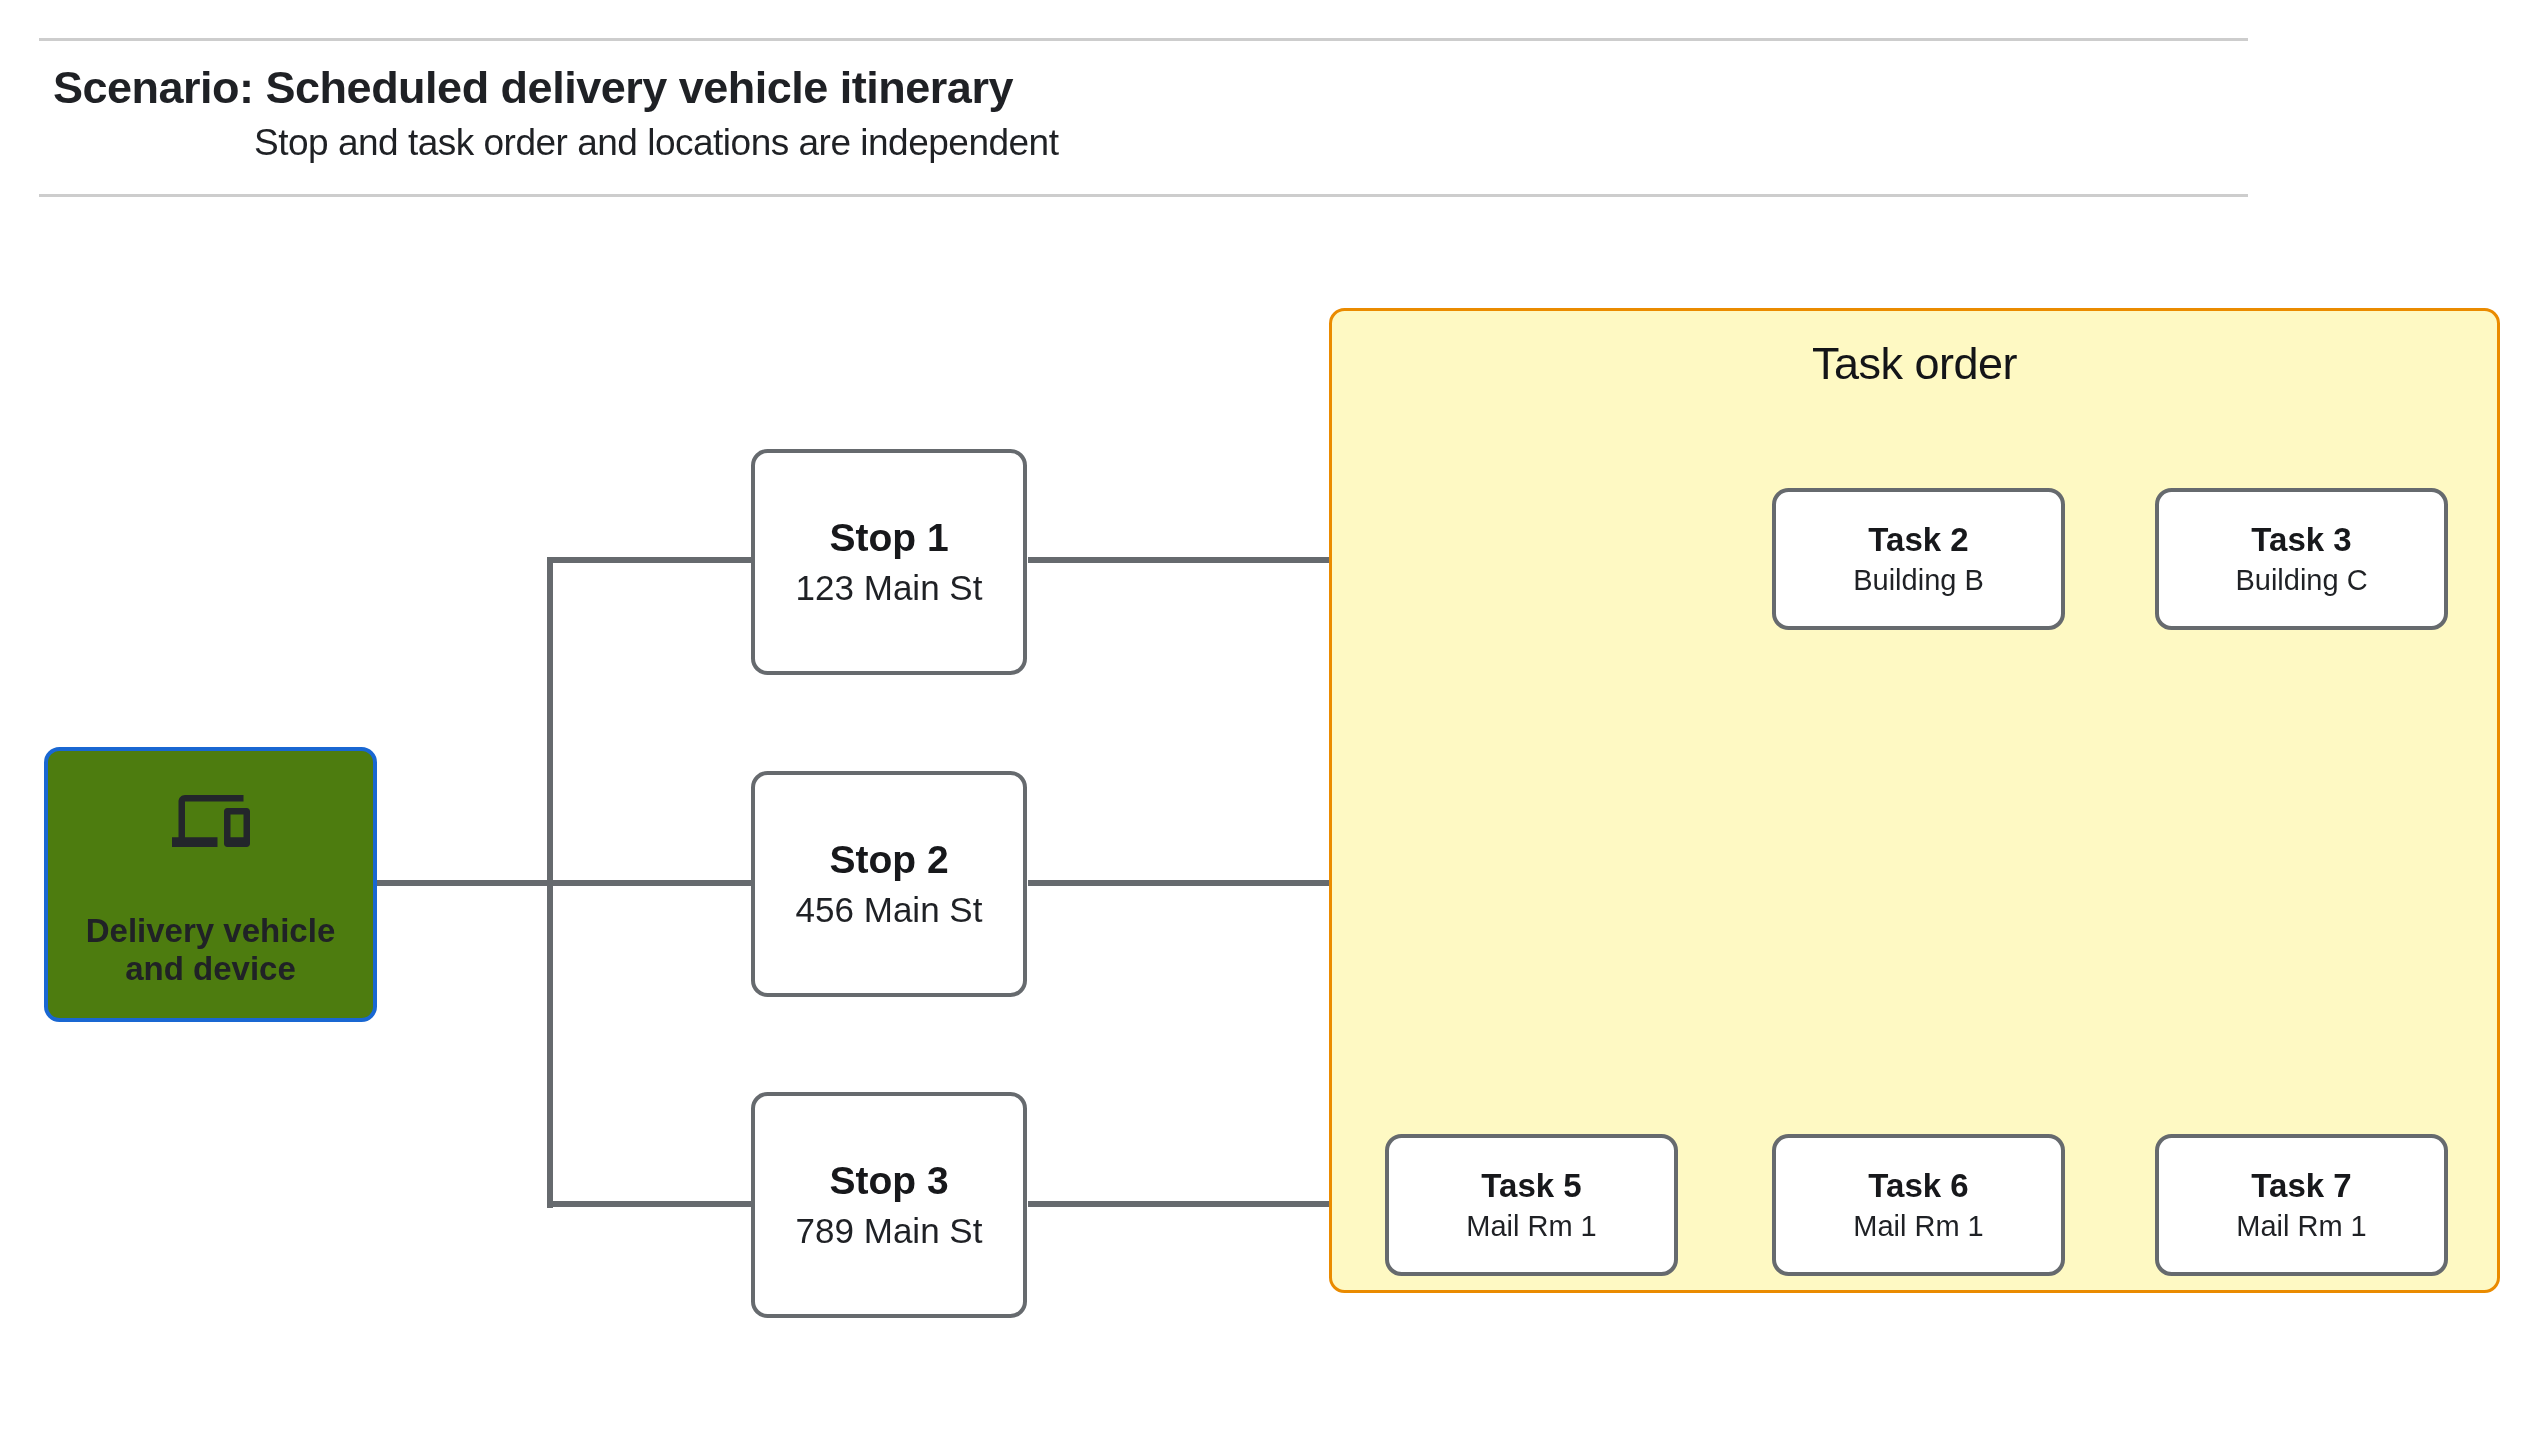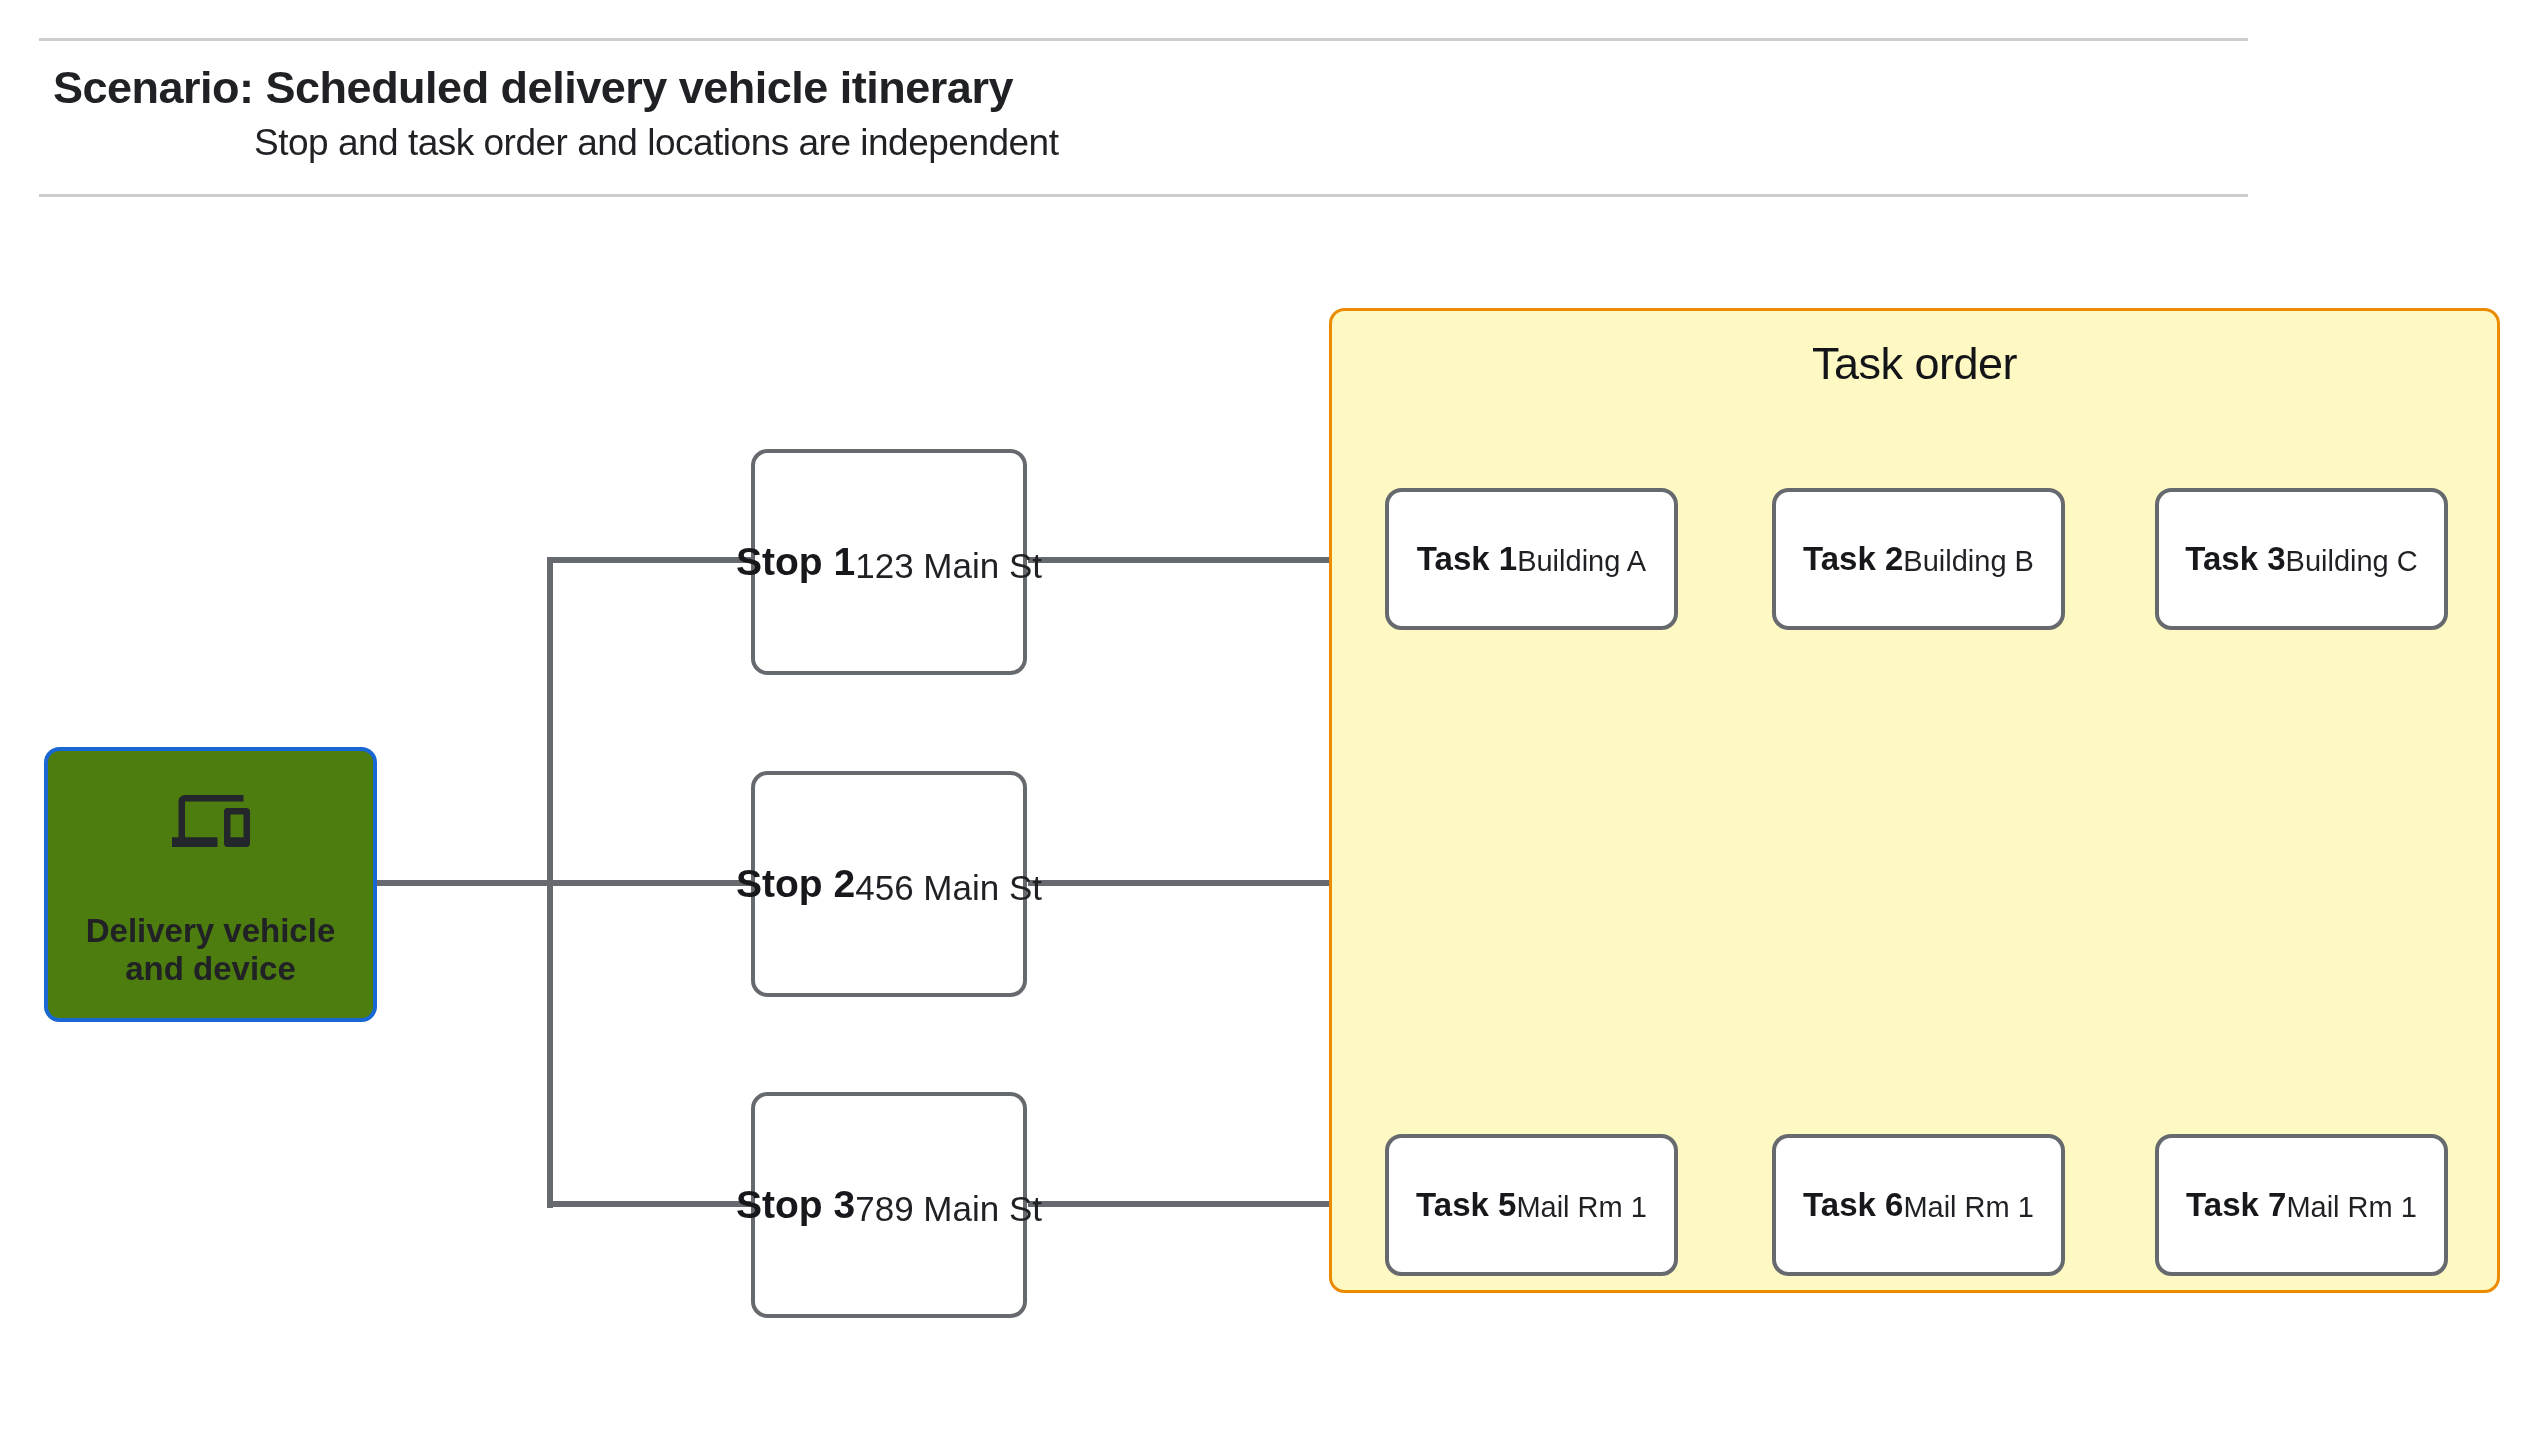--- a/index.html
+++ b/index.html
@@ -49,21 +49,21 @@
     background:#4d7c0f;border:4.8px solid #1967d2;border-radius:15.5px;
     box-sizing:border-box;display:flex;flex-direction:column;
     align-items:center;justify-content:center;gap:52px;
   }
   .vehicle-label{font-size:33px;font-weight:bold;line-height:1.15;text-align:center;color:#202226;}
   .vehicle-label div{white-space:nowrap;}
 
   
   .node{
     position:absolute;background:#ffffff;border:4.8px solid #666a6e;border-radius:16.5px;
-    box-sizing:border-box;display:flex;flex-direction:row;
+    box-sizing:border-box;display:flex;flex-direction:column;
     align-items:center;justify-content:center;text-align:center;
   }
   .node-title{font-weight:bold;color:#17181b;white-space:nowrap;}
   .node-sub{color:#1f2125;white-space:nowrap;}
   .stop-node{width:276px;height:226px;}
   .stop-node .node-title{font-size:39px;}
   .stop-node .node-sub{font-size:35px;margin-top:8.7px;}
   .task-node{width:293px;height:142px;}
   .task-node .node-title{font-size:33px;}
   .task-node .node-sub{font-size:29px;margin-top:5.8px;}
@@ -126,24 +126,20 @@
   </div>
   <div class="node stop-node" id="stop-2">
     <div class="node-title">Stop 2</div>
     <div class="node-sub">456 Main St</div>
   </div>
   <div class="node stop-node" id="stop-3">
     <div class="node-title">Stop 3</div>
     <div class="node-sub">789 Main St</div>
   </div>
 
-  <div class="node task-node" id="task-1">
-    <div class="node-title">Task 1</div>
-    <div class="node-sub">Building A</div>
-  </div>
   <div class="node task-node" id="task-2">
     <div class="node-title">Task 2</div>
     <div class="node-sub">Building B</div>
   </div>
   <div class="node task-node" id="task-3">
     <div class="node-title">Task 3</div>
     <div class="node-sub">Building C</div>
   </div>
   <div class="node task-node" id="task-5">
     <div class="node-title">Task 5</div>

